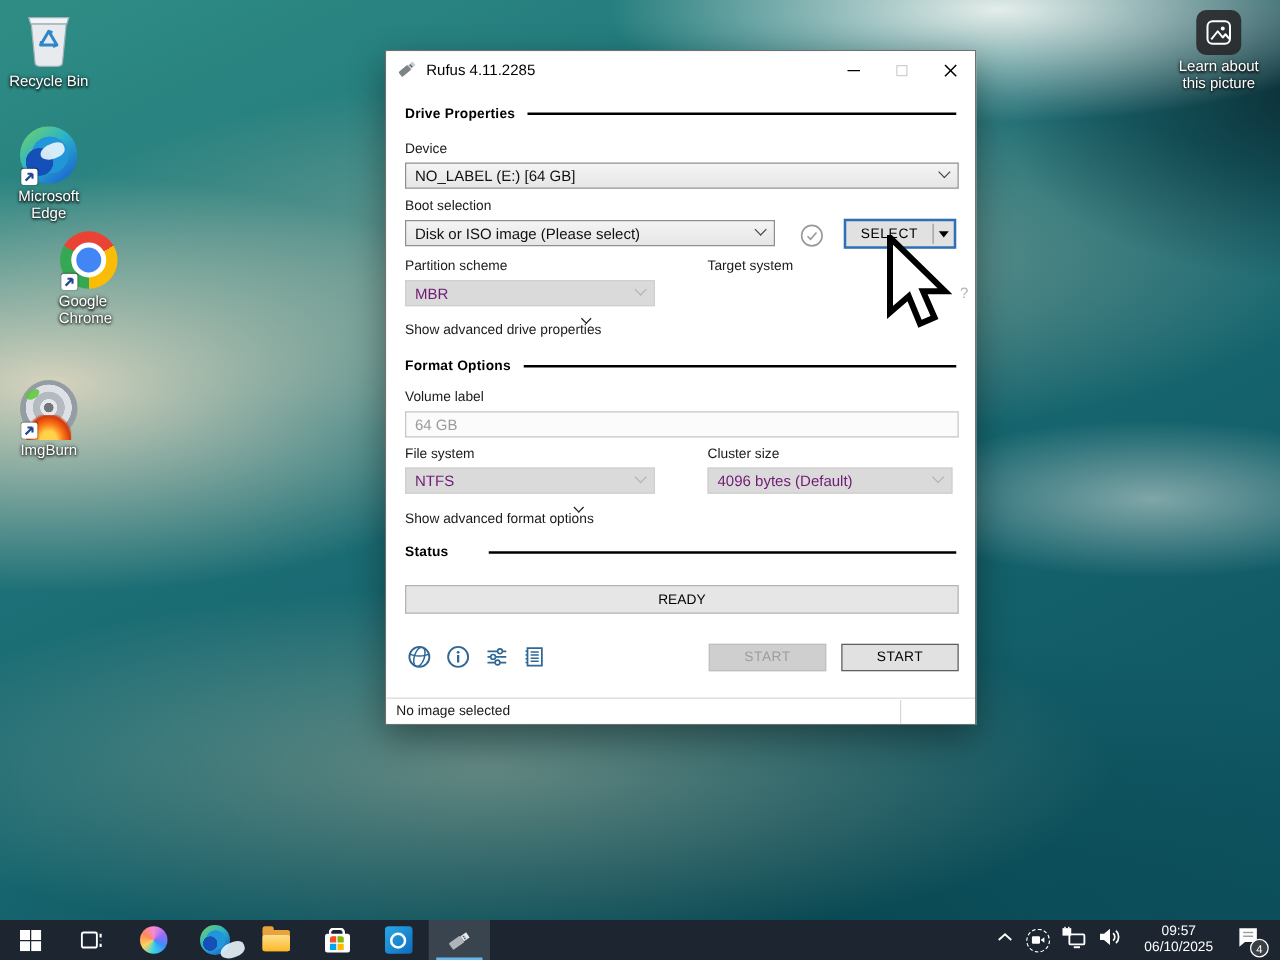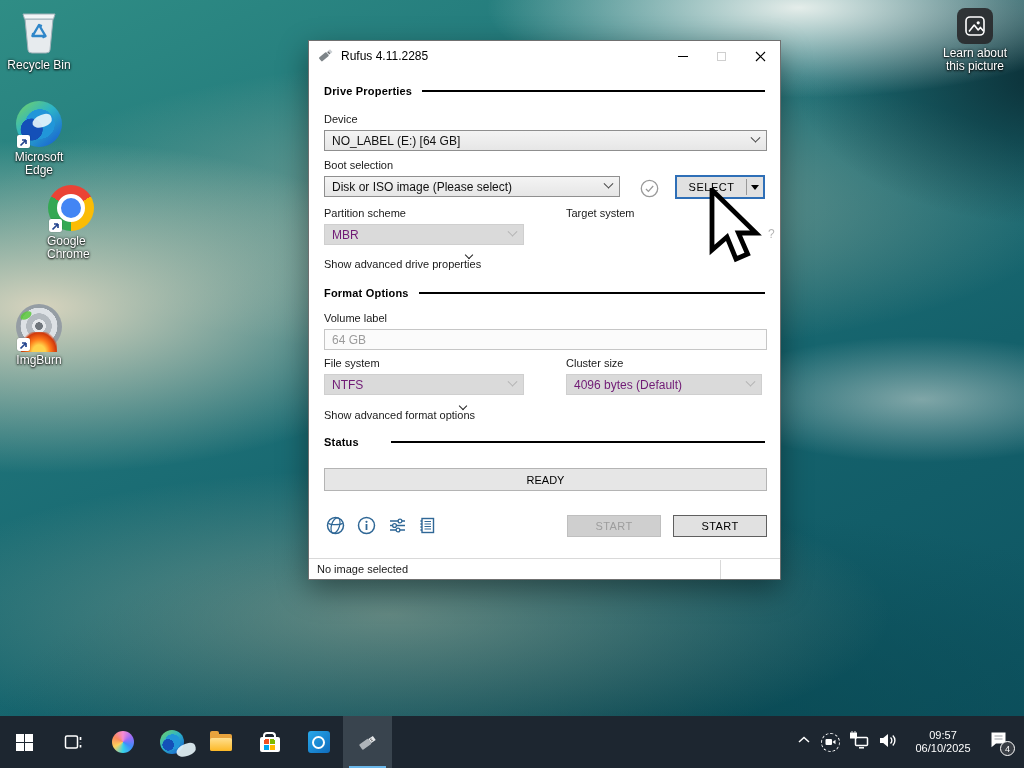--- a/index.html
+++ b/index.html
@@ -98,21 +98,21 @@
   .blue-ico { position:absolute; width:20px; height:20px; display:flex; align-items:center; justify-content:center; }
 
   .statusbar { position:absolute; left:0; right:0; bottom:0; height:21px; border-top:1px solid #d9d9d9;
                background:#fff; display:flex; align-items:center; font-size:11px; color:#1a1a1a; }
   .statusbar-text { padding-left:8px; }
   .statusbar-sep { position:absolute; right:0; top:1px; bottom:0; width:60px; border-left:1px solid #d9d9d9; }
 
   .help-q { position:absolute; color:#b5b5b5; font-size:12px; }
 
   
-  .taskbar { position:absolute; left:0; bottom:0; width:1024px; height:52px; background:#1d2630;
+  .taskbar { position:absolute; left:0; bottom:0; width:1024px; height:32px; background:#1d2630;
              display:flex; align-items:stretch; z-index:40; }
   .tb-left { display:flex; align-items:stretch; }
   .tb-slot { width:49px; display:flex; align-items:center; justify-content:center; position:relative; }
   .tb-slot.active { background:#39444e; }
   .tb-slot.active::after { content:""; position:absolute; left:6px; right:6px; bottom:0; height:2px; background:#6ab7ea; }
   .tb-right { margin-left:auto; display:flex; align-items:center; gap:9px; padding-right:12px; }
   .tb-clock { text-align:center; font-size:11px; color:#fff; line-height:13px; width:72px; }
   .tb-folder { position:relative; width:22px; height:17px; }
   .tb-folder .back { position:absolute; left:0; top:0; width:22px; height:17px; background:#e8a33d; border-radius:2px; }
   .tb-folder .back::before { content:""; position:absolute; left:0; top:-3px; width:9px; height:5px; background:#e8a33d; border-radius:2px 2px 0 0; }

